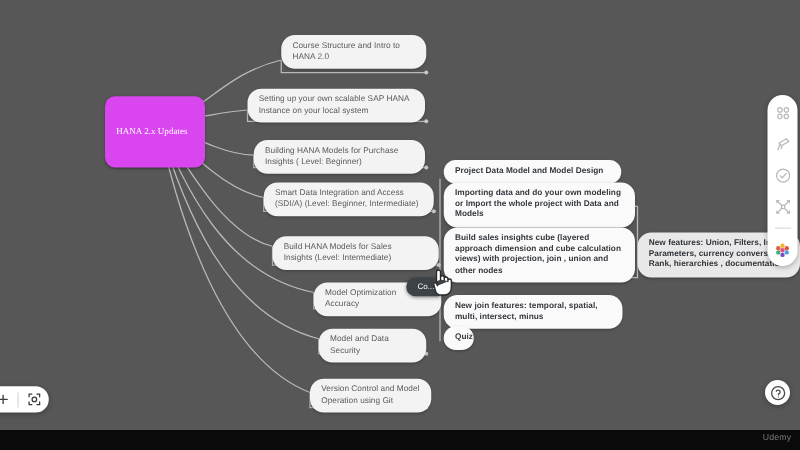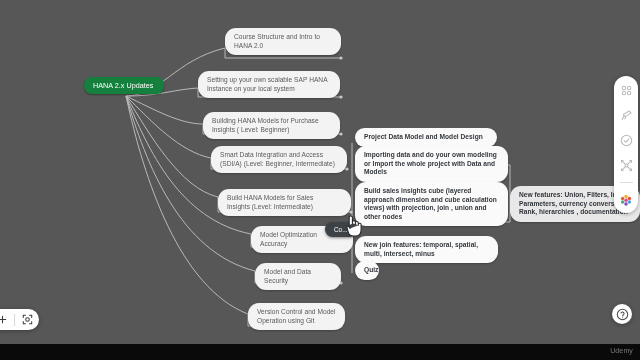--- a/index.html
+++ b/index.html
@@ -41,26 +41,27 @@
   .node {
     position: absolute;
     border-radius: 11px;
     padding: 5px 8px 5px 9px;
     line-height: 1.30;
     letter-spacing: 0.005em;
     white-space: pre-line;
   }
 
   .node-root {
-    background: #15803d;
+    background: #d946ef;
     color: #ffffff;
     font-size: 7.2px;
     border-radius: 8px;
-    padding: 4px 9px;
+    padding: 24px 9px;
     box-shadow: 0 1px 2px rgba(0,0,0,.35);
+    font-family: Liberation Serif, serif;
   }
 
   .node-l1 {
     background: #F3F3F3;
     color: #5a5a5a;
     font-size: 6.6px;
     box-shadow: 0 1px 2px rgba(0,0,0,.25);
   }
 
   .node-l2 {

